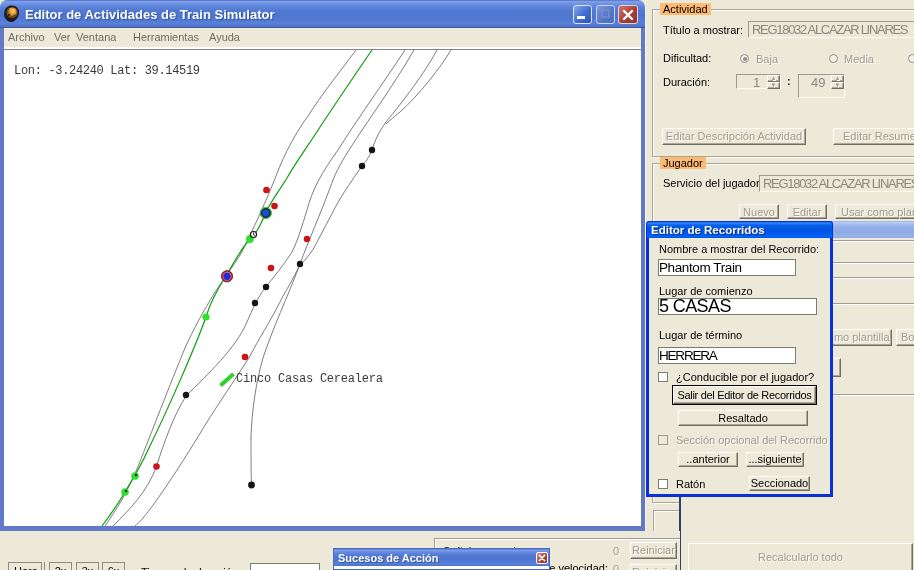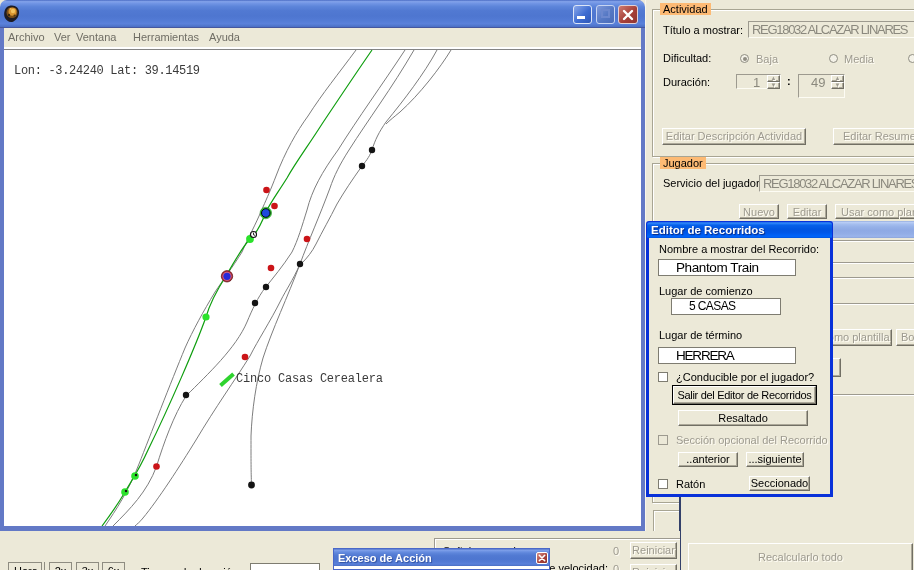--- a/index.html
+++ b/index.html
@@ -1,18 +1,18 @@
 <!DOCTYPE html>
 <html><head><meta charset="utf-8"><style>
 *{margin:0;padding:0;box-sizing:border-box}
 html,body{width:914px;height:570px;overflow:hidden;background:#ece9d8;font-family:"Liberation Sans",sans-serif;font-size:11px;color:#000}
 .abs{position:absolute}
 .btn{position:absolute;background:#ece9d8;border-top:1px solid #fff;border-left:1px solid #fff;border-right:1px solid #716f64;border-bottom:1px solid #716f64;box-shadow:inset -1px -1px 0 #aca899;text-align:center;line-height:14px}
 .dis{color:#9d9a8f;text-shadow:1px 1px 0 #fffdf5}
-.fld{position:absolute;background:#fff;border:1px solid #7e7c71;line-height:15px;padding-left:17px}
+.fld{position:absolute;background:#fff;border:1px solid #7e7c71;line-height:15px;padding-left:0}
 .flddis{position:absolute;background:#ece9d8;border-top:1px solid #9d9a8f;border-left:1px solid #9d9a8f;border-right:1px solid #fdfcf4;border-bottom:1px solid #fdfcf4;color:#8b897e;line-height:15px;padding-left:3px;white-space:nowrap;overflow:hidden}
 .grp{position:absolute;border:1px solid #a8a593;box-shadow:1px 1px 0 #fff,inset 1px 1px 0 #fff}
 .glbl{position:absolute;background:#fdba74;padding:0 3px}
 .cb{position:absolute;width:10px;height:10px;background:#fff;border:1px solid #7e7c71}
 .cbdis{position:absolute;width:10px;height:10px;background:#ece9d8;border:1px solid #9d9a8f}
 .hline{position:absolute;height:1px;background:#9d9a8f;box-shadow:0 1px 0 #fff}
 .radio{position:absolute;width:9px;height:9px;border-radius:50%;background:#f4f2e8;border:1px solid #8f8d82}
 .cap-mid{background:linear-gradient(to bottom,#4a6cc4 0%,#82a2ea 6%,#7094e4 13%,#5d85da 24%,#5179d2 40%,#4e76d0 60%,#537bd5 76%,#5a81da 88%,#4a6fc4 100%)}
 .cap-pale{background:linear-gradient(to bottom,#93abde 0%,#b9cdf5 8%,#a6bfef 18%,#96b1e8 35%,#8ea9e4 55%,#92ade6 75%,#9ab4ec 90%,#8ca4d8 100%)}
 .cap-active{background:linear-gradient(to bottom,#0a59e8 0%,#3d8ef8 6%,#1a75f5 12%,#065fe8 22%,#0054e0 45%,#0056e8 65%,#0060f5 82%,#0064fa 90%,#0053dd 100%)}
@@ -96,20 +96,21 @@
   <div class="cap-mid abs" style="left:0;top:0;width:645px;height:28px;border-radius:7px 7px 0 0;border-bottom:1px solid #45579f"></div>
   <svg class="abs" style="left:3px;top:5px" width="18" height="18" viewBox="0 0 18 18">
     <path d="M9,0.5 C13,0.5 16.5,3.5 16,8 C15.8,11 14,14.5 10.5,16.5 C7,18 3.5,16 2,13 C0.5,10 1,5 3.5,2.5 C5,1 7,0.5 9,0.5 Z" fill="#1d1c24"></path>
     <ellipse cx="9" cy="7.5" rx="5.5" ry="5.5" fill="#7c4f18"></ellipse>
     <ellipse cx="9.5" cy="6.8" rx="4" ry="4" fill="#d99530"></ellipse>
     <ellipse cx="10" cy="6" rx="2.2" ry="2.2" fill="#f2c25e"></ellipse>
     <circle cx="6" cy="10" r="1.2" fill="#3a2a10"></circle>
     <circle cx="11.5" cy="10.5" r="1" fill="#503a12"></circle>
     <circle cx="7.5" cy="4" r="0.9" fill="#e8b44e"></circle>
   </svg>
+  <div class="abs" style="left:25px;top:7px;font-size:13px;font-weight:bold;color:#fff;text-shadow:1px 1px 1px #31519f">Editor de Actividades de Train Simulator</div>
 
   <div class="abs" style="left:573px;top:5px;width:19px;height:19px;border-radius:3px;border:1px solid #dce5f7;background:linear-gradient(135deg,#89a7ea 0%,#3e6cd1 55%,#2e57b8 100%)">
     <div class="abs" style="left:3px;top:10px;width:8px;height:3px;background:#fff"></div>
   </div>
   <div class="abs" style="left:596px;top:5px;width:19px;height:19px;border-radius:3px;border:1px solid #c6d4f2;background:linear-gradient(135deg,#7e98da 0%,#5578c4 55%,#4b6cb8 100%)">
     <div class="abs" style="left:4px;top:3px;width:9px;height:9px;border:2px solid #6c88ce;background:transparent"></div>
   </div>
   <div class="abs" style="left:618px;top:5px;width:20px;height:19px;border-radius:3px;border:1px solid #e3d1d3;background:linear-gradient(135deg,#cf7b70 0%,#a63f38 55%,#8f3531 100%)">
     <svg class="abs" style="left:3px;top:3px" width="12" height="12" viewBox="0 0 12 12">
         <path d="M2 2 L10 10 M10 2 L2 10" stroke="#fff" stroke-width="2.4" stroke-linecap="round"></path>
@@ -183,38 +184,38 @@
   </div>
 </div>
 
 <div class="abs" id="dlg" style="left:646px;top:221px;width:187px;height:276px;background:#0831d9;border-radius:3px 3px 0 0">
   <div class="cap-active abs" style="left:1px;top:1px;width:185px;height:16px;border-radius:3px 3px 0 0"></div>
   <div class="abs" style="left:5px;top:3px;font-size:11.5px;font-weight:bold;color:#fff;text-shadow:1px 1px 1px #0a2a80">Editor de Recorridos</div>
   <div class="abs" style="left:3px;top:17px;width:181px;height:256px;background:#ece9d8">
     <div class="abs" style="left:10px;top:5px;white-space:nowrap">Nombre a mostrar del Recorrido:</div>
     <div class="fld" style="left:9px;top:21px;width:138px;height:17px;font-size:13.5px;line-height:15px;letter-spacing:-0.4px">Phantom Train</div>
     <div class="abs" style="left:10px;top:47px">Lugar de comienzo</div>
-    <div class="fld" style="left:22px;top:60px;width:110px;height:17px;font-size:12px;line-height:15px;letter-spacing:-0.6px">5 CASAS</div>
+    <div class="fld" style="left:9px;top:60px;width:159px;height:17px;font-size:18px;line-height:15px;letter-spacing:-0.6px">5 CASAS</div>
     <div class="abs" style="left:10px;top:91px">Lugar de término</div>
     <div class="fld" style="left:9px;top:109px;width:138px;height:17px;font-size:13.5px;line-height:15px;letter-spacing:-1.2px">HERRERA</div>
     <div class="cb" style="left:9px;top:134px"></div>
     <div class="abs" style="left:27px;top:133px;white-space:nowrap">¿Conducible por el jugador?</div>
     <div class="btn" style="left:24px;top:148px;width:143px;height:18px;line-height:16px;white-space:nowrap;overflow:hidden;font-size:11px;letter-spacing:-0.3px;box-shadow:0 0 0 1px #000,inset -1px -1px 0 #aca899">Salir del Editor de Recorridos</div>
     <div class="btn" style="left:29px;top:172px;width:130px;height:16px">Resaltado</div>
     <div class="cbdis" style="left:9px;top:197px"></div>
     <div class="abs dis" style="left:27px;top:196px;white-space:nowrap">Sección opcional del Recorrido</div>
     <div class="btn" style="left:29px;top:214px;width:60px;height:15px;line-height:13px">..anterior</div>
     <div class="btn" style="left:97px;top:214px;width:58px;height:15px;line-height:13px">...siguiente</div>
     <div class="cb" style="left:9px;top:241px"></div>
     <div class="abs" style="left:27px;top:240px">Ratón</div>
     <div class="btn" style="left:100px;top:238px;width:61px;height:15px;line-height:13px">Seccionado</div>
   </div>
 </div>
 
 <div class="abs" id="suc" style="left:333px;top:548px;width:217px;height:22px;background:#fff;border:1px solid #4a68c8">
   <div class="cap-mid abs" style="left:0;top:0;width:215px;height:17px"></div>
-  <div class="abs" style="left:4px;top:3px;font-weight:bold;color:#fff;text-shadow:1px 1px 1px #31519f">Exceso de Acción</div>
+  <div class="abs" style="left:4px;top:3px;font-weight:bold;color:#fff;text-shadow:1px 1px 1px #31519f">Sucesos de Acción</div>
   <div class="abs" style="left:202px;top:3px;width:12px;height:12px;border-radius:2px;border:1px solid #fff;background:linear-gradient(135deg,#d89087 0%,#a63f38 60%,#8f3531 100%)">
     <svg class="abs" style="left:1px;top:1px" width="8" height="8" viewBox="0 0 8 8">
         <path d="M1.3 1.3 L6.7 6.7 M6.7 1.3 L1.3 6.7" stroke="#fff" stroke-width="1.6" stroke-linecap="round"></path>
       </svg>
   </div>
 </div>
 
 </body></html>

